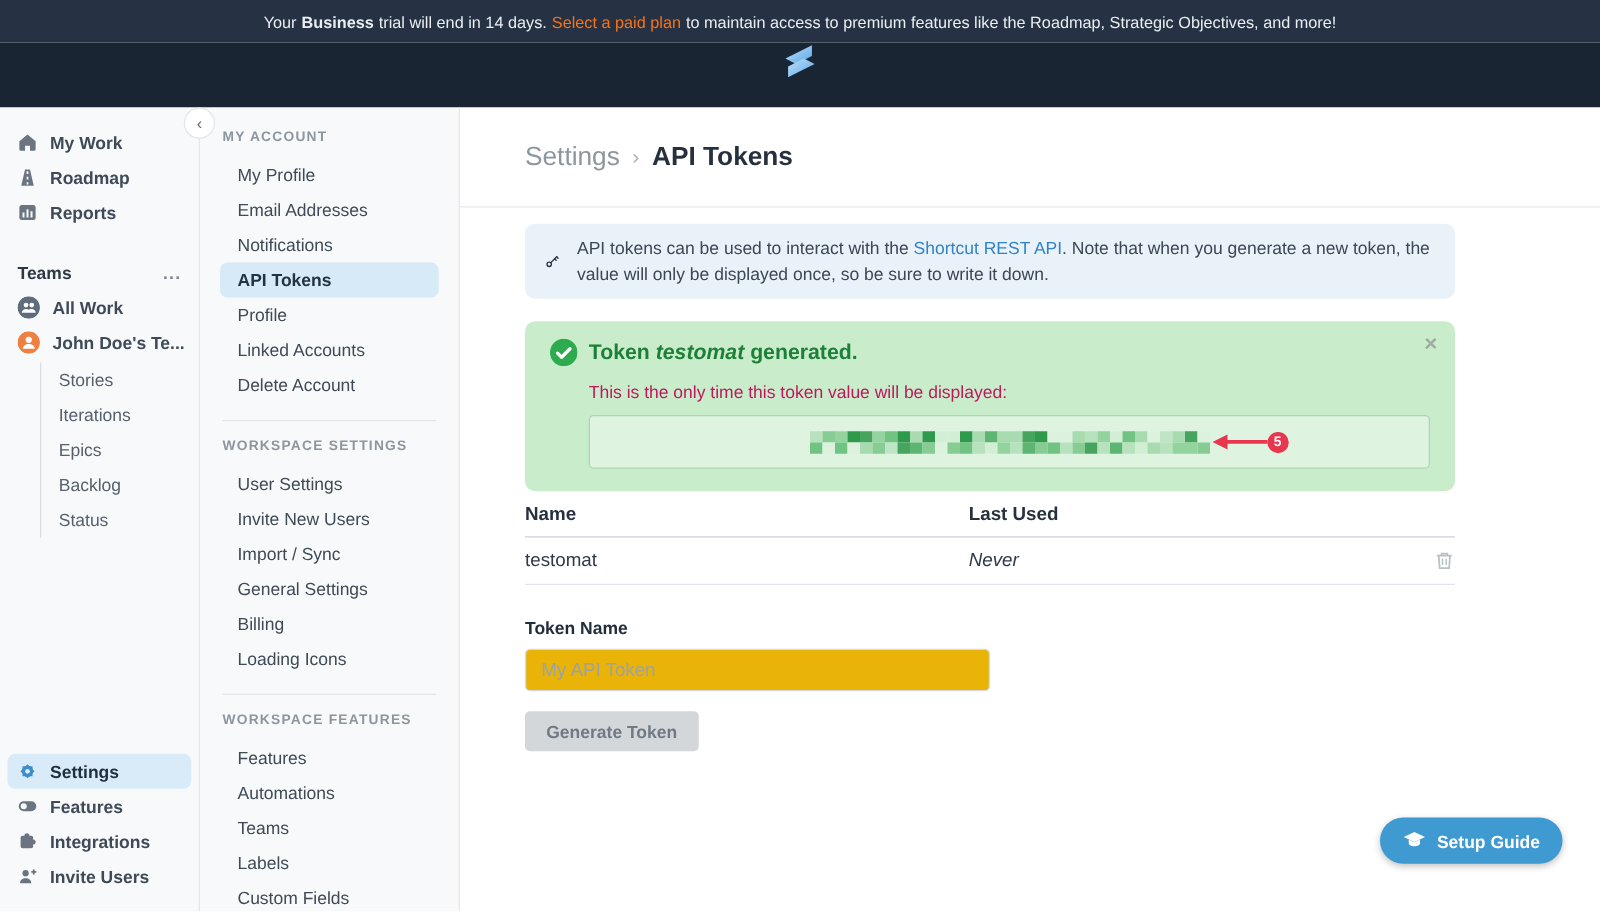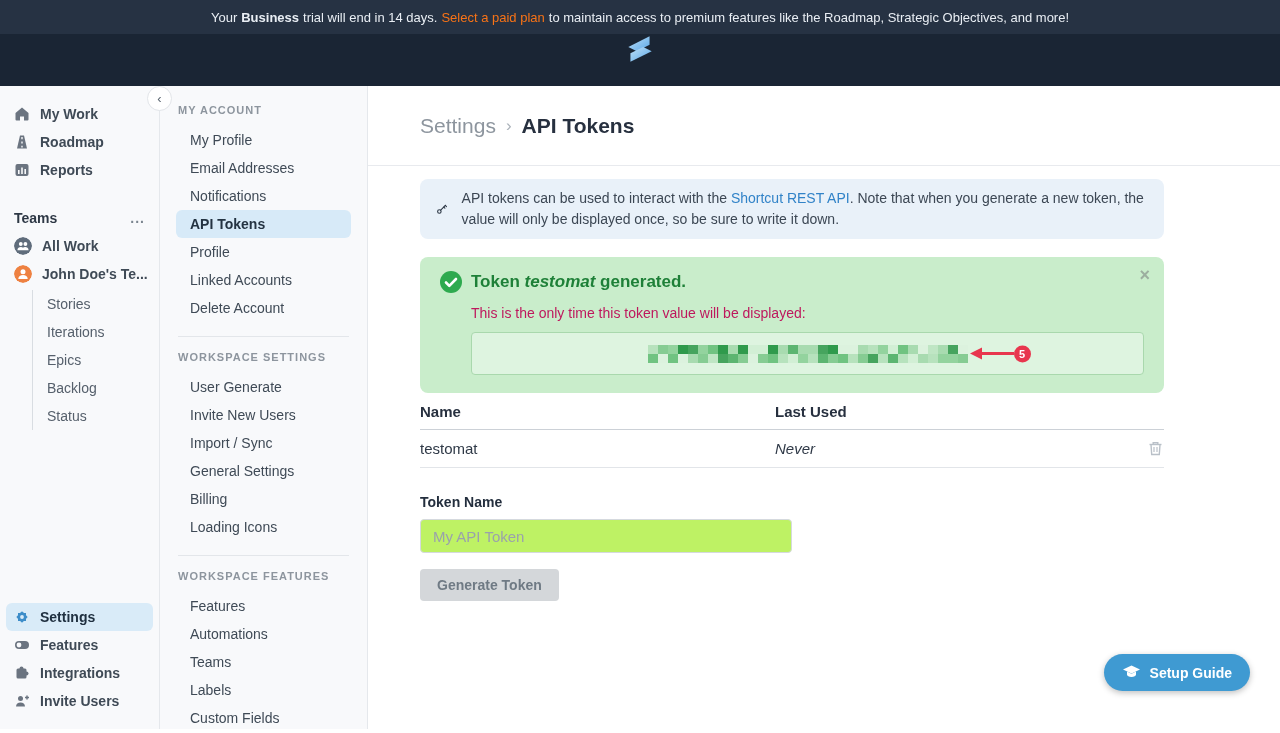--- a/index.html
+++ b/index.html
@@ -119,21 +119,21 @@
     font-size:15px; color:#2f3947; }
   .col-name { width:355px; }
   .col-used { flex:1; }
   .tt-row .col-used { font-style:italic; }
   .trash-btn { cursor:pointer; display:flex; }
 
   .token-form { margin-top:26px; }
   .form-label { font-size:14px; font-weight:700; color:#232e3d; }
   .token-input { margin-top:9px; width:372px; height:34px; border:1px solid #d5d9de;
     border-radius:4px; padding:0 12px; font-size:15px; color:#2f3947;
-    font-family:inherit; background:#bef264; }
+    font-family:inherit; background:#eab308; }
   .token-input::placeholder { color:#9aa2ab; }
   .generate-btn { margin-top:16px; background:#d4d7da; color:#6f7a84; border:none;
     border-radius:4px; padding:8px 17px; font-size:14px; font-weight:600;
     font-family:inherit; cursor:pointer; }
 
   .setup-guide { position:absolute; right:30px; bottom:38px; background:#3f9ad2;
     color:#fff; border:none; border-radius:19px; height:37px; padding:0 18px;
     display:flex; align-items:center; gap:9px; font-size:14px; font-weight:700;
     font-family:inherit; cursor:pointer; box-shadow:0 2px 6px rgba(0,0,0,.25);text-align:right; }
 </style>
@@ -290,21 +290,21 @@
     <div class="sec-title">MY ACCOUNT</div>
     <div class="s2-item">My Profile</div>
     <div class="s2-item">Email Addresses</div>
     <div class="s2-item">Notifications</div>
     <div class="s2-item selected">API Tokens</div>
     <div class="s2-item">Profile</div>
     <div class="s2-item">Linked Accounts</div>
     <div class="s2-item">Delete Account</div>
     <div class="s2-divider"></div>
     <div class="sec-title">WORKSPACE SETTINGS</div>
-    <div class="s2-item">User Generate</div>
+    <div class="s2-item">User Settings</div>
     <div class="s2-item">Invite New Users</div>
     <div class="s2-item">Import / Sync</div>
     <div class="s2-item">General Settings</div>
     <div class="s2-item">Billing</div>
     <div class="s2-item">Loading Icons</div>
     <div class="s2-divider"></div>
     <div class="sec-title">WORKSPACE FEATURES</div>
     <div class="s2-item">Features</div>
     <div class="s2-item">Automations</div>
     <div class="s2-item">Teams</div>

